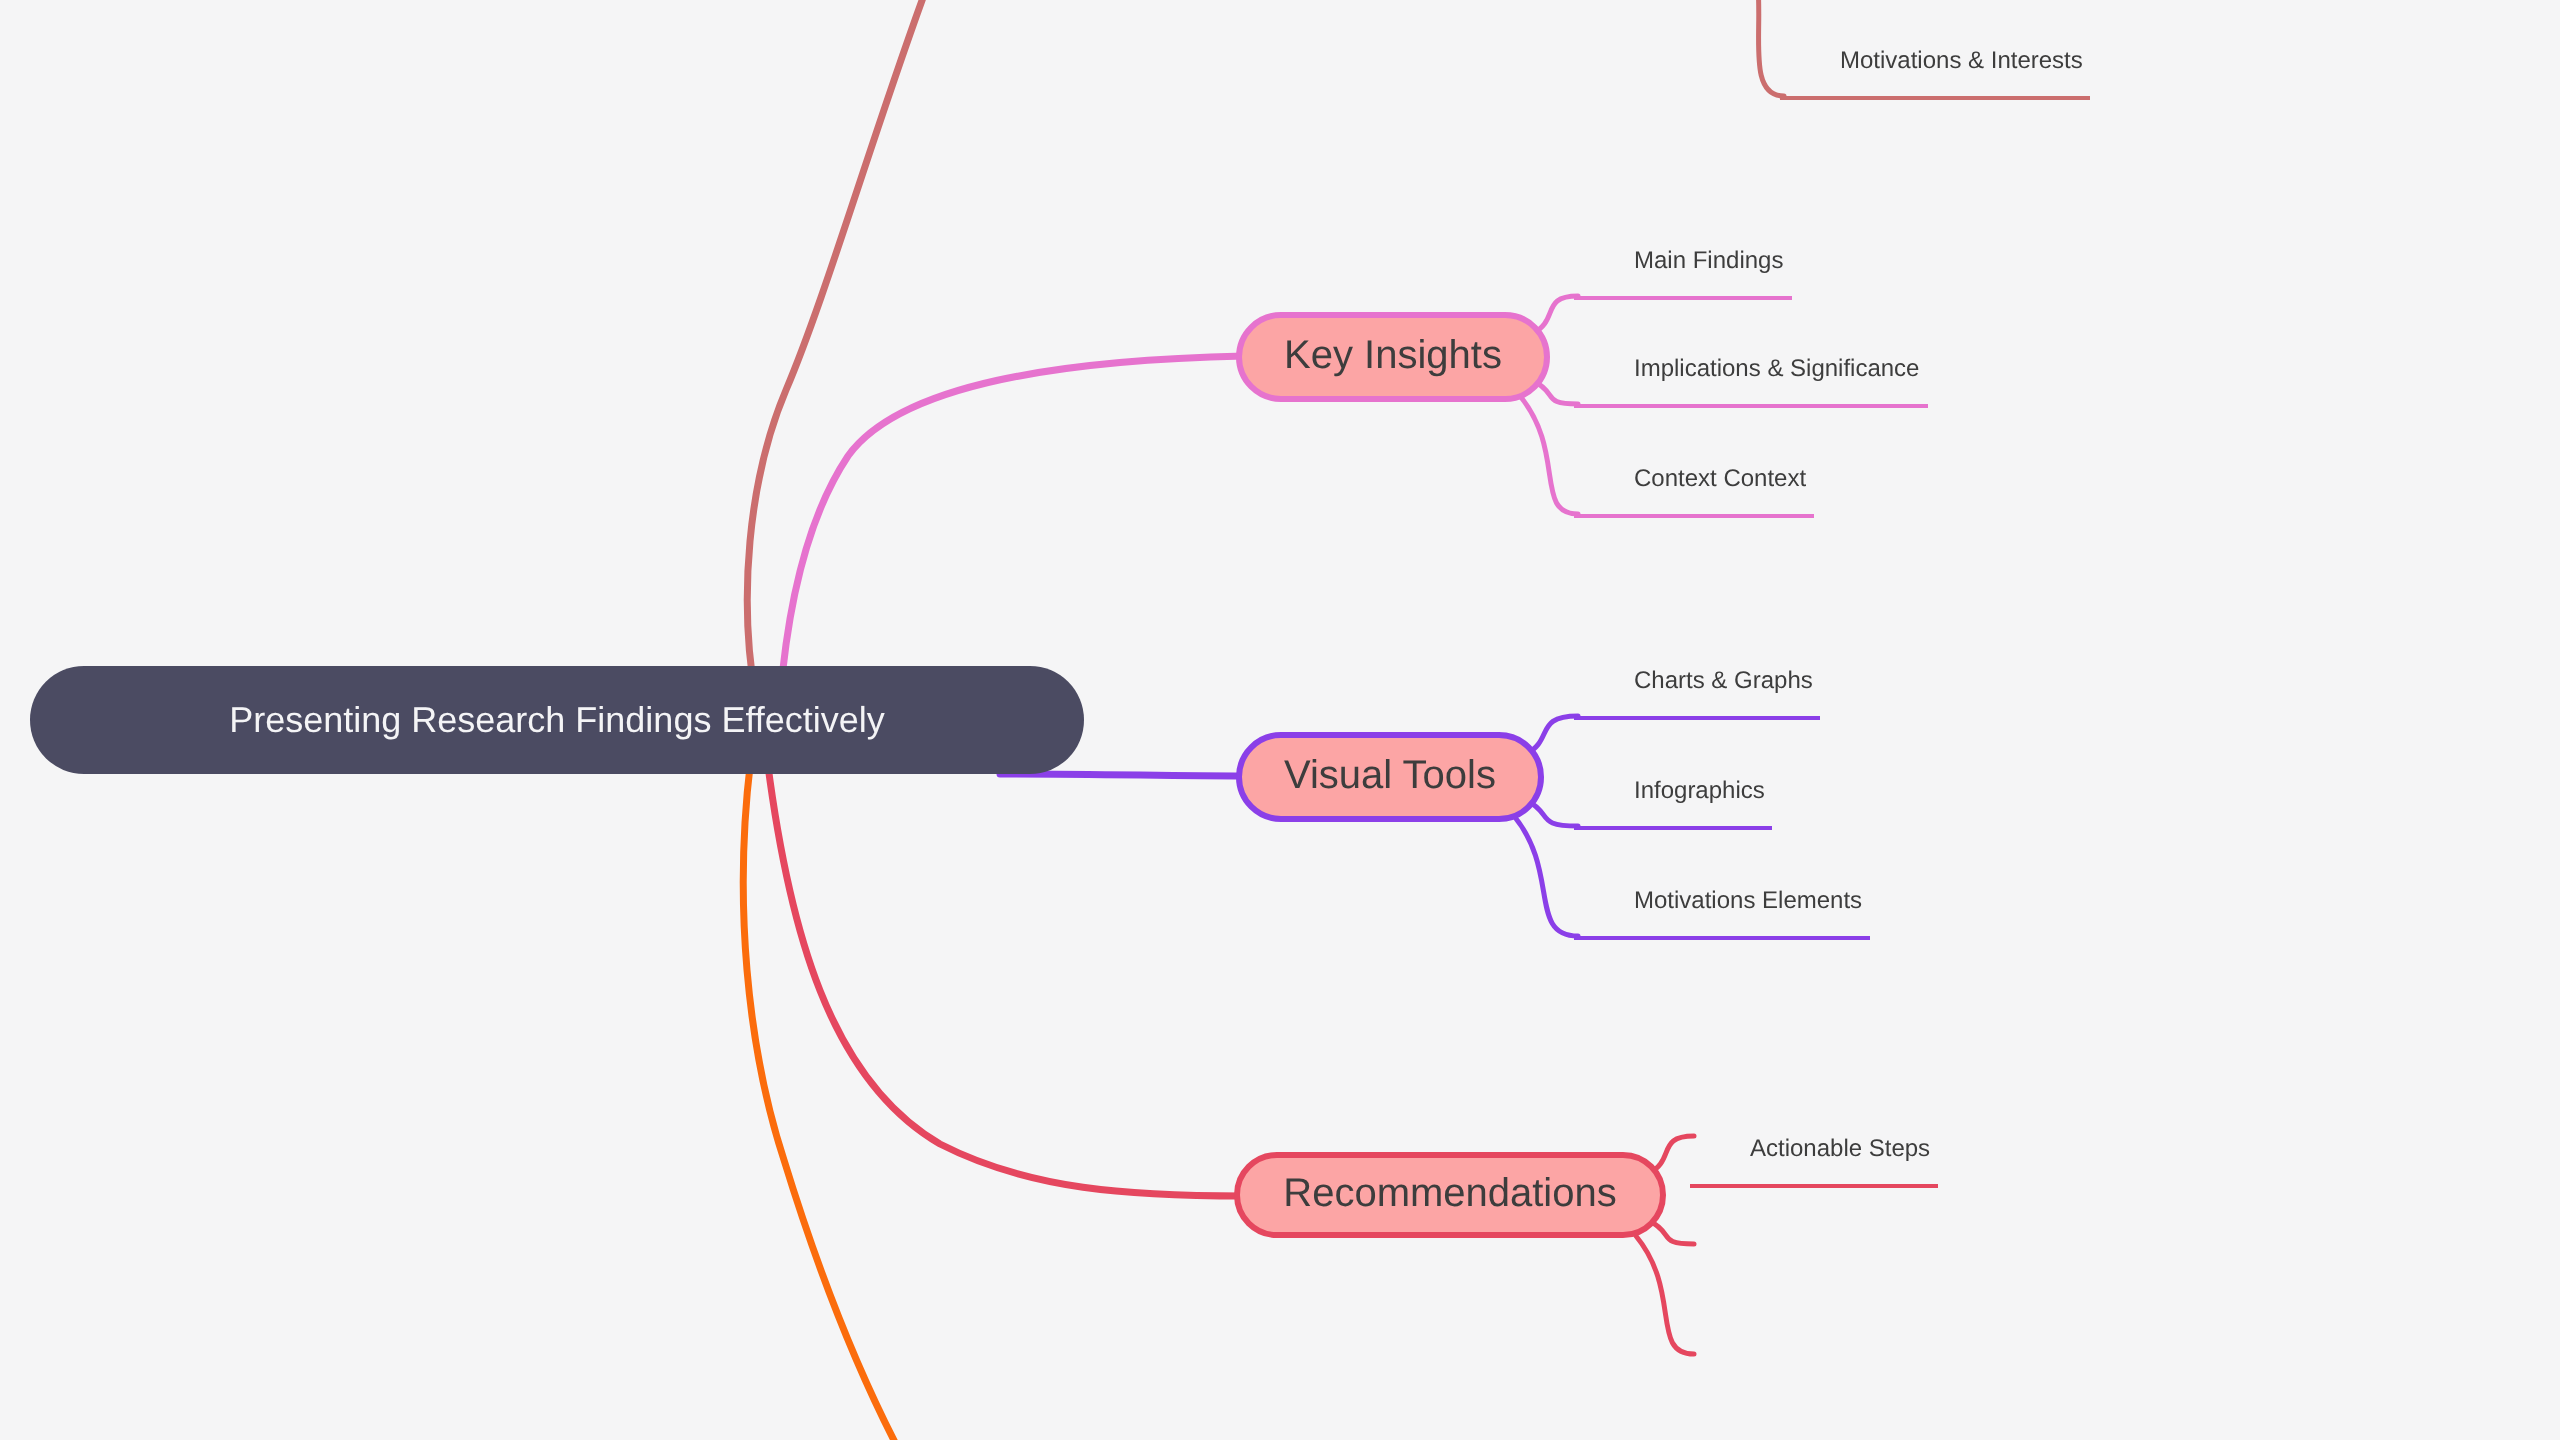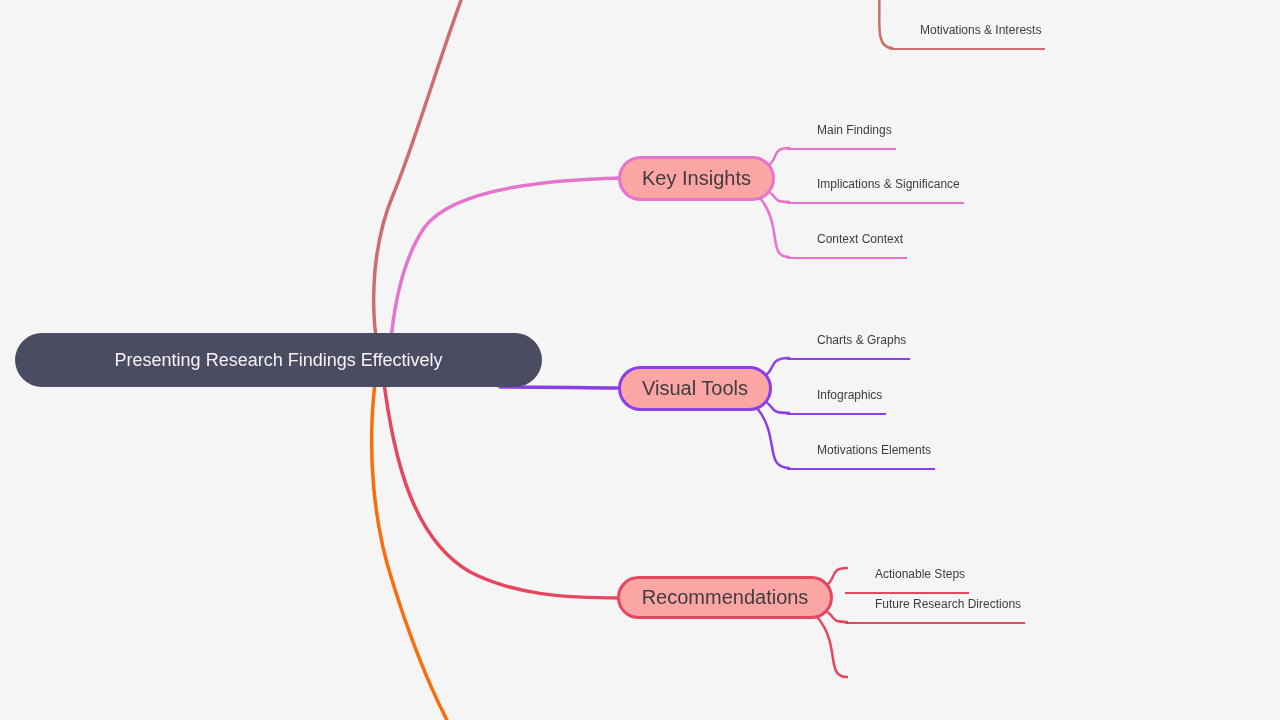--- a/index.html
+++ b/index.html
@@ -112,15 +112,14 @@
 
   <div class="child-node" id="child-main-findings" style="border-bottom-color: rgb(230, 115, 206);">Main Findings</div>
   <div class="child-node" id="child-implications" style="border-bottom-color: rgb(230, 115, 206);">Implications &amp; Significance</div>
   <div class="child-node" id="child-broader-context" style="border-bottom-color: rgb(230, 115, 206);">Context Context</div>
 
   <div class="child-node" id="child-charts-graphs" style="border-bottom-color: rgb(139, 63, 232);">Charts &amp; Graphs</div>
   <div class="child-node" id="child-infographics" style="border-bottom-color: rgb(139, 63, 232);">Infographics</div>
   <div class="child-node" id="child-multimedia" style="border-bottom-color: rgb(139, 63, 232);">Motivations Elements</div>
 
   <div class="child-node" id="child-actionable-steps" style="border-bottom-color: rgb(229, 71, 95);">Actionable Steps</div>
-  <div class="child-node" id="child-future-research" style="border-bottom-color: rgb(229, 71, 95);">Future Research Directions</div>
 
 </div>
 
 </body></html>

